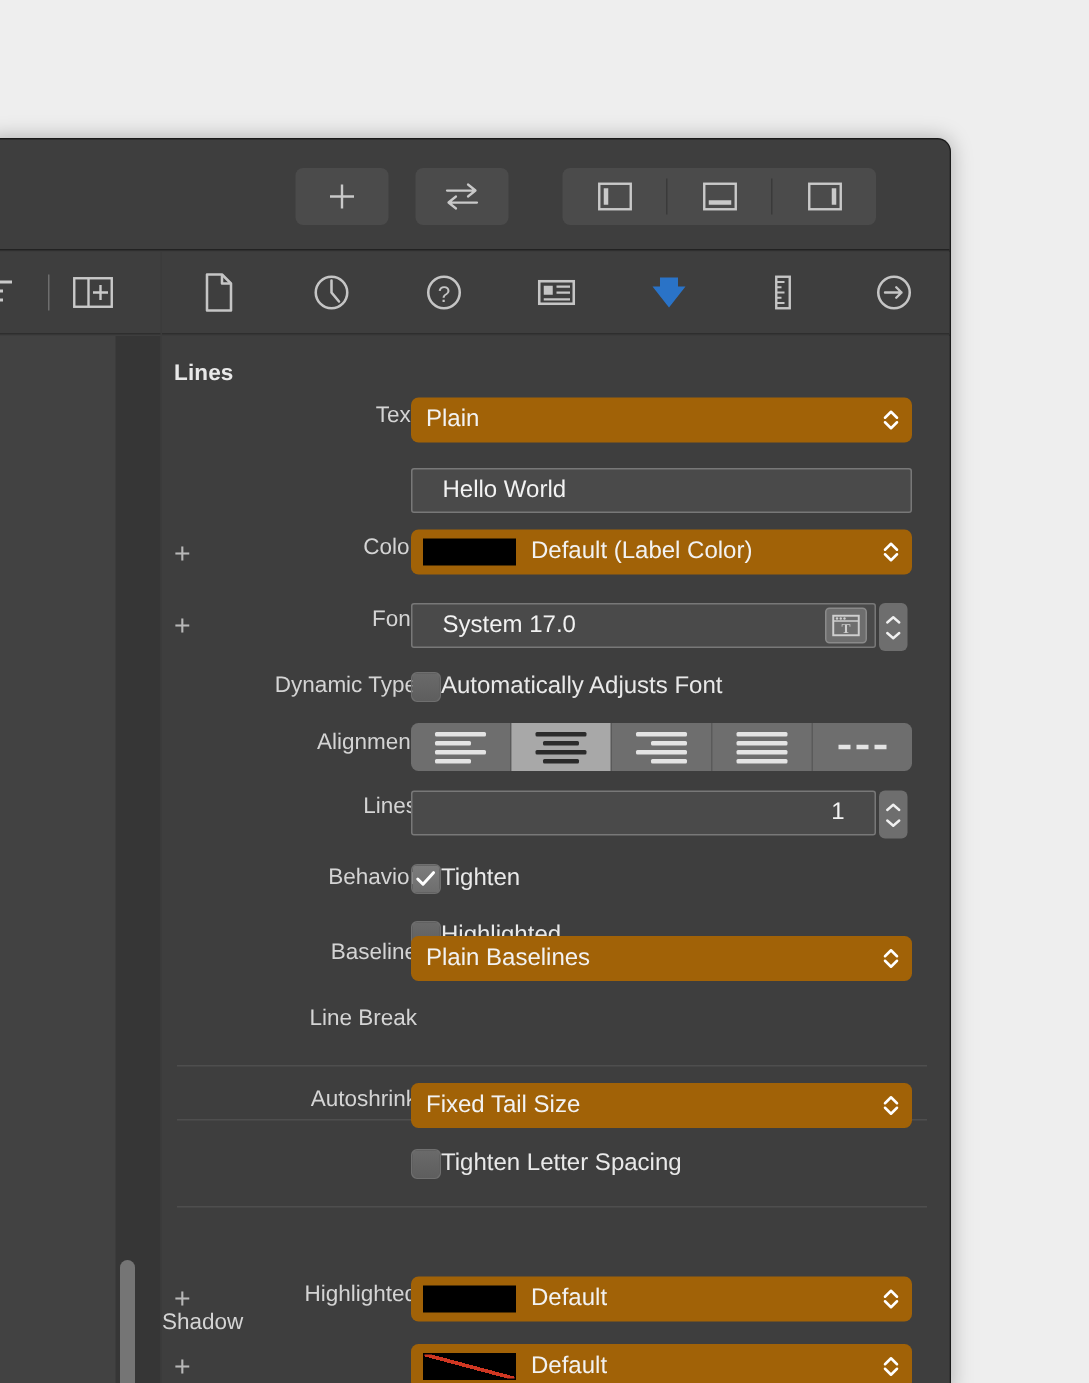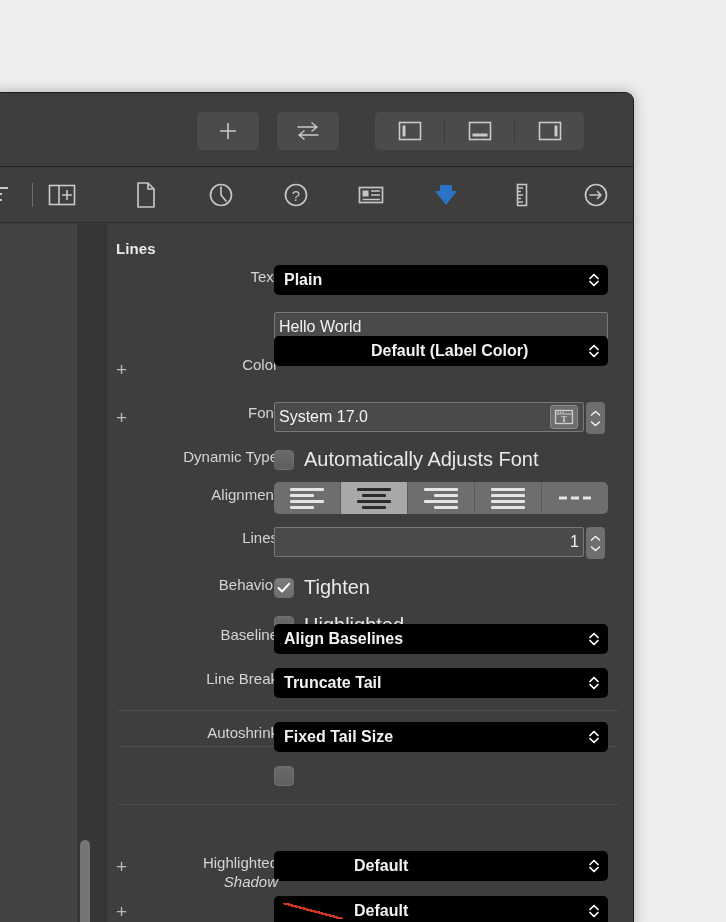--- a/index.html
+++ b/index.html
@@ -111,26 +111,25 @@
   .plus-aff {
     position: absolute; left: 8px;
     color: #b8b8b8; font-size: 19px; line-height: 1;
     font-weight: 300;
   }
 
   
   .popup {
     position: absolute;
     height: 30px;
-    background: #000000;
+    background: #a16207;
     border-radius: 5px;
     display: flex; align-items: center;
     color: #f2f2f2; font-size: 16px;
     padding-left: 10px;
-    font-weight: bold;
   }
   .popup .chev {
     position: absolute; right: 8px; top: 50%;
     transform: translateY(-50%);
     display: flex; flex-direction: column; align-items: center; gap: 2px;
   }
   .swatch {
     width: 62px; height: 18px; background: #000;
     margin-right: 10px; flex: none; position: relative;
   }
@@ -141,42 +140,42 @@
   }
 
   
   .field {
     position: absolute; height: 30px;
     background: #4a4a4a;
     border: 1px solid #787878;
     border-radius: 2px;
     display: flex; align-items: center;
     color: #f2f2f2; font-size: 16px;
-    padding: 0 4px;
+    padding: 0 20px;
   }
   .field.right { justify-content: flex-end; }
 
   .stepper {
     position: absolute;
     width: 19px; height: 32px;
     background: #6e6e6e; border-radius: 4px;
     display: flex; flex-direction: column;
     align-items: center; justify-content: center; gap: 3px;
   }
 
   
   .cbox {
     width: 20px; height: 20px; border-radius: 4px;
     background: linear-gradient(#6a6a6a, #5e5e5e);
     border: 1px solid #6f6f6f;
     flex: none;
     display: flex; align-items: center; justify-content: center;
   }
   .cbox.on { background: linear-gradient(#7c7c7c, #6e6e6e); }
-  .cb-label { color: #e9e9e9; font-size: 20px; margin-left: 10px; white-space: nowrap; }
+  .cb-label { color: #e9e9e9; font-size: 16px; white-space: nowrap; }
 
   
   .seg-ctl {
     position: absolute; height: 32px;
     background: #6e6e6e; border-radius: 5px;
     display: flex; overflow: hidden;
   }
   .seg {
     flex: 1; display: flex; align-items: center; justify-content: center;
     border-right: 1px solid #5a5a5a;
@@ -331,21 +330,21 @@
       </div>
 
       <div class="field" style="left:166px; top:88px; width:334px;">
         <span>Hello World</span>
       </div>
 
       <span class="plus-aff" style="top:136px;">+</span>
       <div class="row" style="left:0; top:132px; width:170px; justify-content:flex-end;">
         <span class="lbl">Color</span>
       </div>
-      <div class="popup" style="left:166px; top:112px; width:334px; padding-left:8px;gap:17px;">
+      <div class="popup" style="left:166px; top:129px; width:334px; padding-left:8px;">
         <span class="swatch"></span>
         <span>Default (Label Color)</span>
         <span class="chev">
           <svg width="12" height="17" viewBox="0 0 12 17">
               <path d="M2 7 L6 3 L10 7" stroke="#fff" stroke-width="1.7" fill="none" stroke-linecap="round" stroke-linejoin="round"></path>
               <path d="M2 10 L6 14 L10 10" stroke="#fff" stroke-width="1.7" fill="none" stroke-linecap="round" stroke-linejoin="round"></path>
             </svg>
         </span>
       </div>
 
@@ -457,80 +456,72 @@
         <span class="cbox"></span>
         <span class="cb-label">Highlighted</span>
       </div>
 
       <div class="sep" style="top:522px;"></div>
 
       <div class="row" style="left:0; top:402px; width:170px; justify-content:flex-end;">
         <span class="lbl">Baseline</span>
       </div>
       <div class="popup" style="left:166px; top:400px; width:334px;">
-        <span>Align Baselines</span>
+        <span>Plain Baselines</span>
         <span class="chev">
           <svg width="12" height="17" viewBox="0 0 12 17">
               <path d="M2 7 L6 3 L10 7" stroke="#fff" stroke-width="1.7" fill="none" stroke-linecap="round" stroke-linejoin="round"></path>
               <path d="M2 10 L6 14 L10 10" stroke="#fff" stroke-width="1.7" fill="none" stroke-linecap="round" stroke-linejoin="round"></path>
             </svg>
         </span>
       </div>
 
       <div class="row" style="left:0; top:446px; width:170px; justify-content:flex-end;">
         <span class="lbl">Line Break</span>
-      </div>
-      <div class="popup" style="left:166px; top:444px; width:334px;">
-        <span>Truncate Tail</span>
-        <span class="chev">
-          <svg width="12" height="17" viewBox="0 0 12 17">
-              <path d="M2 7 L6 3 L10 7" stroke="#fff" stroke-width="1.7" fill="none" stroke-linecap="round" stroke-linejoin="round"></path>
-              <path d="M2 10 L6 14 L10 10" stroke="#fff" stroke-width="1.7" fill="none" stroke-linecap="round" stroke-linejoin="round"></path>
-            </svg>
-        </span>
       </div>
 
       <div class="sep" style="top:486px;"></div>
 
       <div class="row" style="left:0; top:500px; width:170px; justify-content:flex-end;">
         <span class="lbl">Autoshrink</span>
       </div>
       <div class="popup" style="left:166px; top:498px; width:334px;">
         <span>Fixed Tail Size</span>
         <span class="chev">
           <svg width="12" height="17" viewBox="0 0 12 17">
               <path d="M2 7 L6 3 L10 7" stroke="#fff" stroke-width="1.7" fill="none" stroke-linecap="round" stroke-linejoin="round"></path>
               <path d="M2 10 L6 14 L10 10" stroke="#fff" stroke-width="1.7" fill="none" stroke-linecap="round" stroke-linejoin="round"></path>
             </svg>
         </span>
       </div>
 
       <div class="row" style="left:166px; top:542px;">
         <span class="cbox"></span>
+        <span class="cb-label">Tighten Letter Spacing</span>
       </div>
 
       <div class="sep" style="top:580px;"></div>
 
       <span class="plus-aff" style="top:633px;">+</span>
       <div class="row" style="left:0; top:630px; width:170px; justify-content:flex-end;">
         <span class="lbl">Highlighted</span>
       </div>
       <div class="popup" style="left:166px; top:627px; width:334px; padding-left:8px;">
         <span class="swatch"></span>
         <span>Default</span>
         <span class="chev">
           <svg width="12" height="17" viewBox="0 0 12 17">
               <path d="M2 7 L6 3 L10 7" stroke="#fff" stroke-width="1.7" fill="none" stroke-linecap="round" stroke-linejoin="round"></path>
               <path d="M2 10 L6 14 L10 10" stroke="#fff" stroke-width="1.7" fill="none" stroke-linecap="round" stroke-linejoin="round"></path>
             </svg>
         </span>
       </div>
 
       <span class="plus-aff" style="top:678px;">+</span>
-      <div class="row" style="left:0; top:649px; width:170px; justify-content:flex-end;font-style:italic;">
+      <div class="row" style="left:0; top:649px; width:170px; justify-content:flex-start;">
         <span class="lbl">Shadow</span>
       </div>
       <div class="popup" style="left:166px; top:672px; width:334px; padding-left:8px;">
         <span class="swatch swatch-red"></span>
         <span>Default</span>
         <span class="chev">
           <svg width="12" height="17" viewBox="0 0 12 17">
               <path d="M2 7 L6 3 L10 7" stroke="#fff" stroke-width="1.7" fill="none" stroke-linecap="round" stroke-linejoin="round"></path>
               <path d="M2 10 L6 14 L10 10" stroke="#fff" stroke-width="1.7" fill="none" stroke-linecap="round" stroke-linejoin="round"></path>
             </svg>

